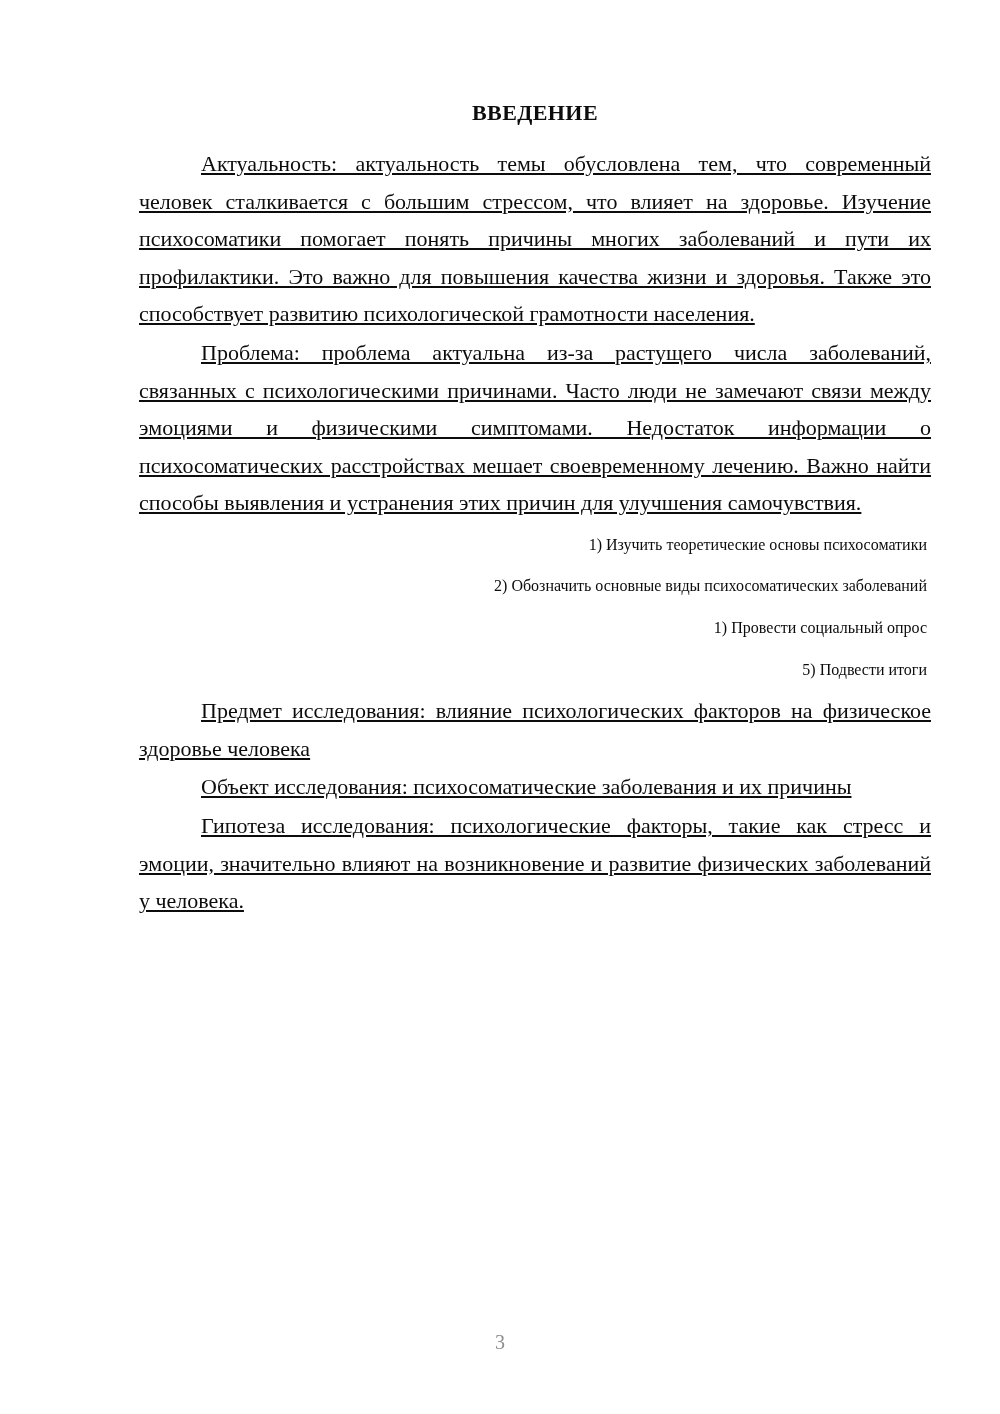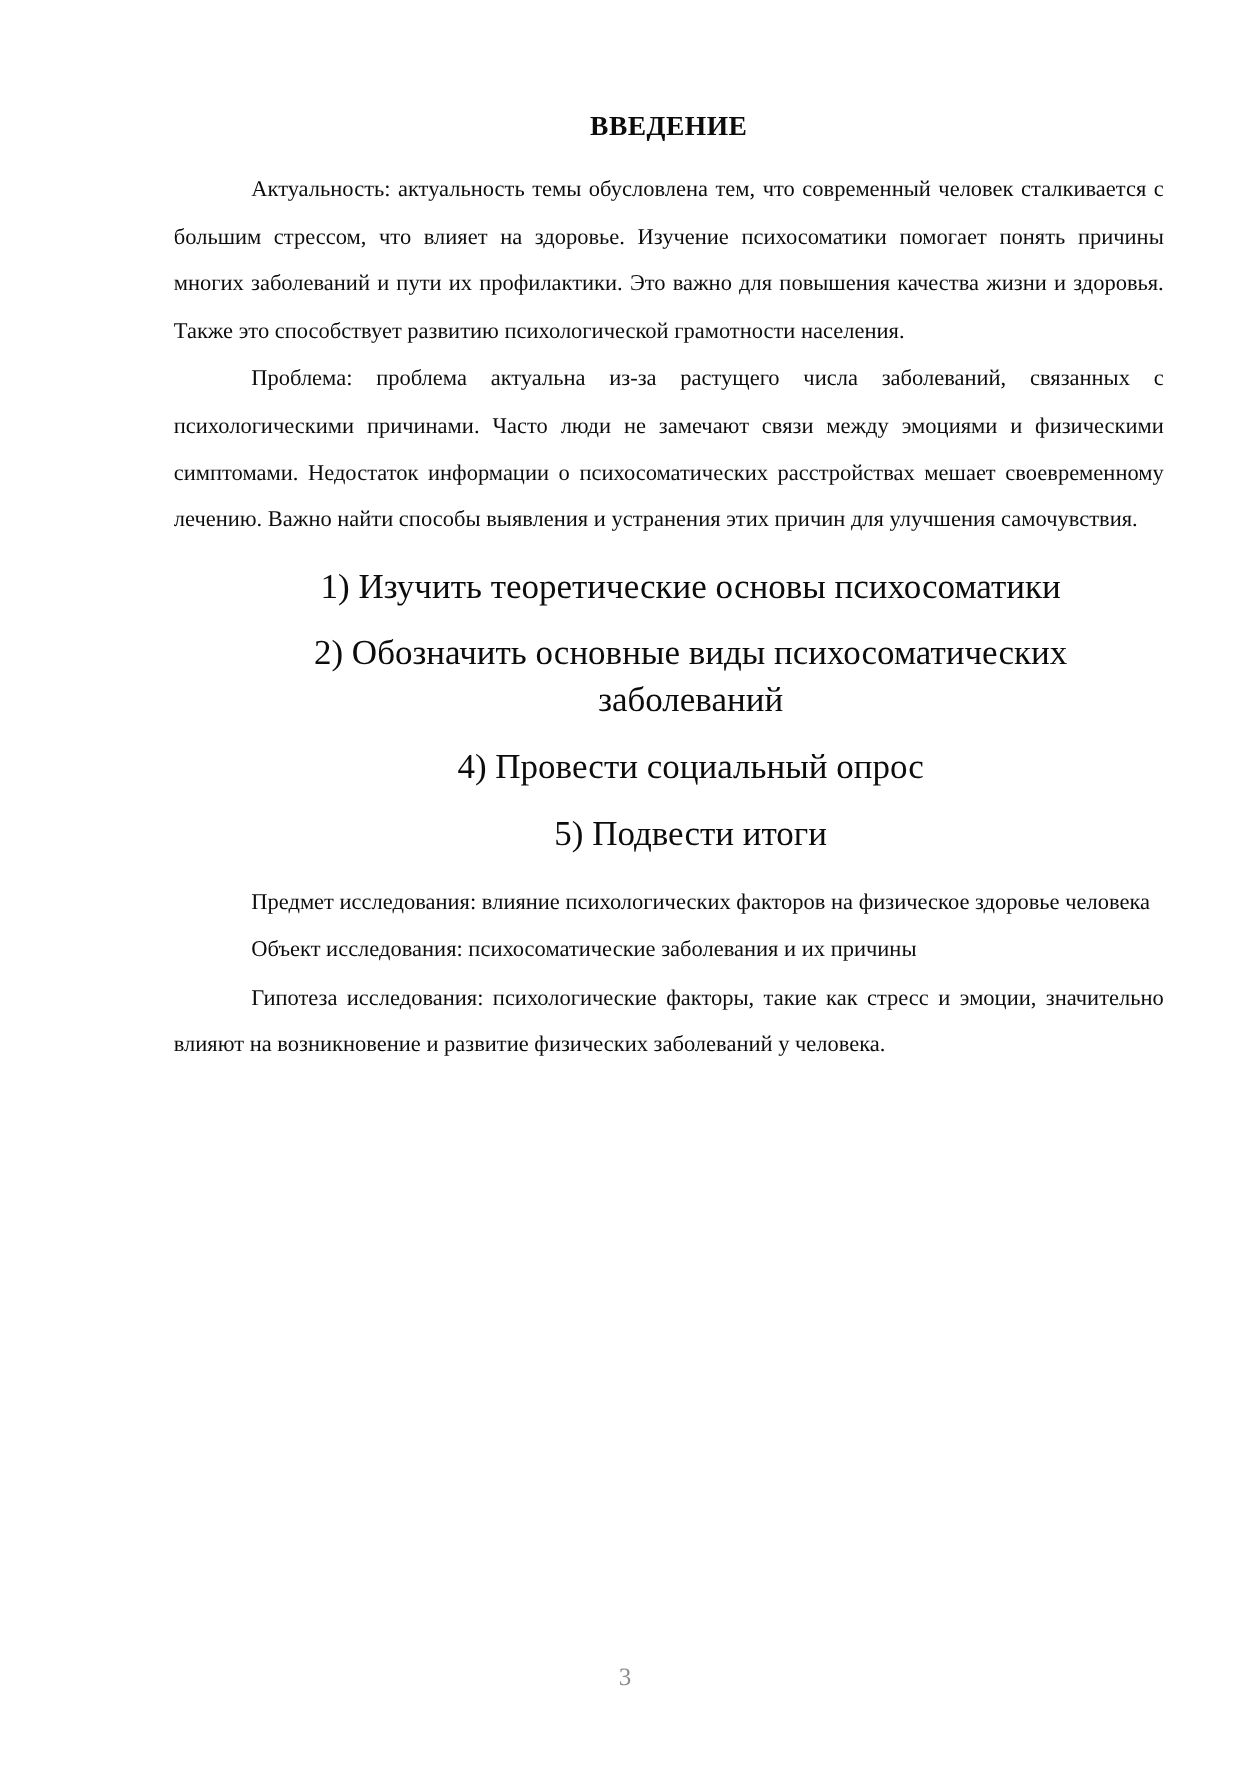--- a/index.html
+++ b/index.html
@@ -23,43 +23,44 @@
     left: 139px;
     top: 88px;
     width: 792px;
   }
   .doc-title {
     text-align: center;
     font-weight: bold;
     font-size: 22px;
     line-height: 1.18;
     letter-spacing: 0.4px;
-    margin: 0 0 19px 0;
+    margin: 12px 0 19px 0;
   }
   .para {
     margin: 0 0 1px 0;
-    font-size: 18px;
+    font-size: 22px;
     line-height: 37.6px;
     text-align: justify;
     text-indent: 62px;
     text-justify: inter-word;
     hyphens: none;
+    text-decoration: underline;
   }
   .list {
     margin: 0;
     padding: 0;
     list-style: none;
   }
   .list-item {
-    font-size: 28px;
+    font-size: 16px;
     line-height: 37.6px;
-    text-align: center;
+    text-align: right;
     text-indent: 0;
     padding-left: 35px;
-    margin: 16px;
+    margin: 4px;
   }
   .page-number {
     position: absolute;
     left: 0;
     right: 0;
     top: 1331px;
     text-align: center;
     font-size: 20px;
     color: #8d8d8d;
     font-family: "Liberation Serif", "DejaVu Serif", serif;
@@ -76,21 +77,21 @@
 
     <p class="para">Актуальность: актуальность темы обусловлена тем, что современный человек сталкивается с большим стрессом, что влияет на здоровье. Изучение психосоматики помогает понять причины многих заболеваний и пути их профилактики. Это важно для повышения качества жизни и здоровья. Также это способствует развитию психологической грамотности населения.</p>
 
     <p class="para">Проблема: проблема актуальна из-за растущего числа заболеваний, связанных с психологическими причинами. Часто люди не замечают связи между эмоциями и физическими симптомами. Недостаток информации о психосоматических расстройствах мешает своевременному лечению. Важно найти способы выявления и устранения этих причин для улучшения самочувствия.</p>
 
 
 
     <ul class="list">
       <li class="list-item">1) Изучить теоретические основы психосоматики</li>
       <li class="list-item">2) Обозначить основные виды психосоматических заболеваний</li>
-      <li class="list-item">4) Провести социальный опрос</li>
+      <li class="list-item">1) Провести социальный опрос</li>
       <li class="list-item">5) Подвести итоги</li>
     </ul>
 
     <p class="para">Предмет исследования: влияние психологических факторов на физическое здоровье человека</p>
 
     <p class="para">Объект исследования: психосоматические заболевания и их причины</p>
 
     <p class="para">Гипотеза исследования: психологические факторы, такие как стресс и эмоции, значительно влияют на возникновение и развитие физических заболеваний у человека.</p>
 
 

